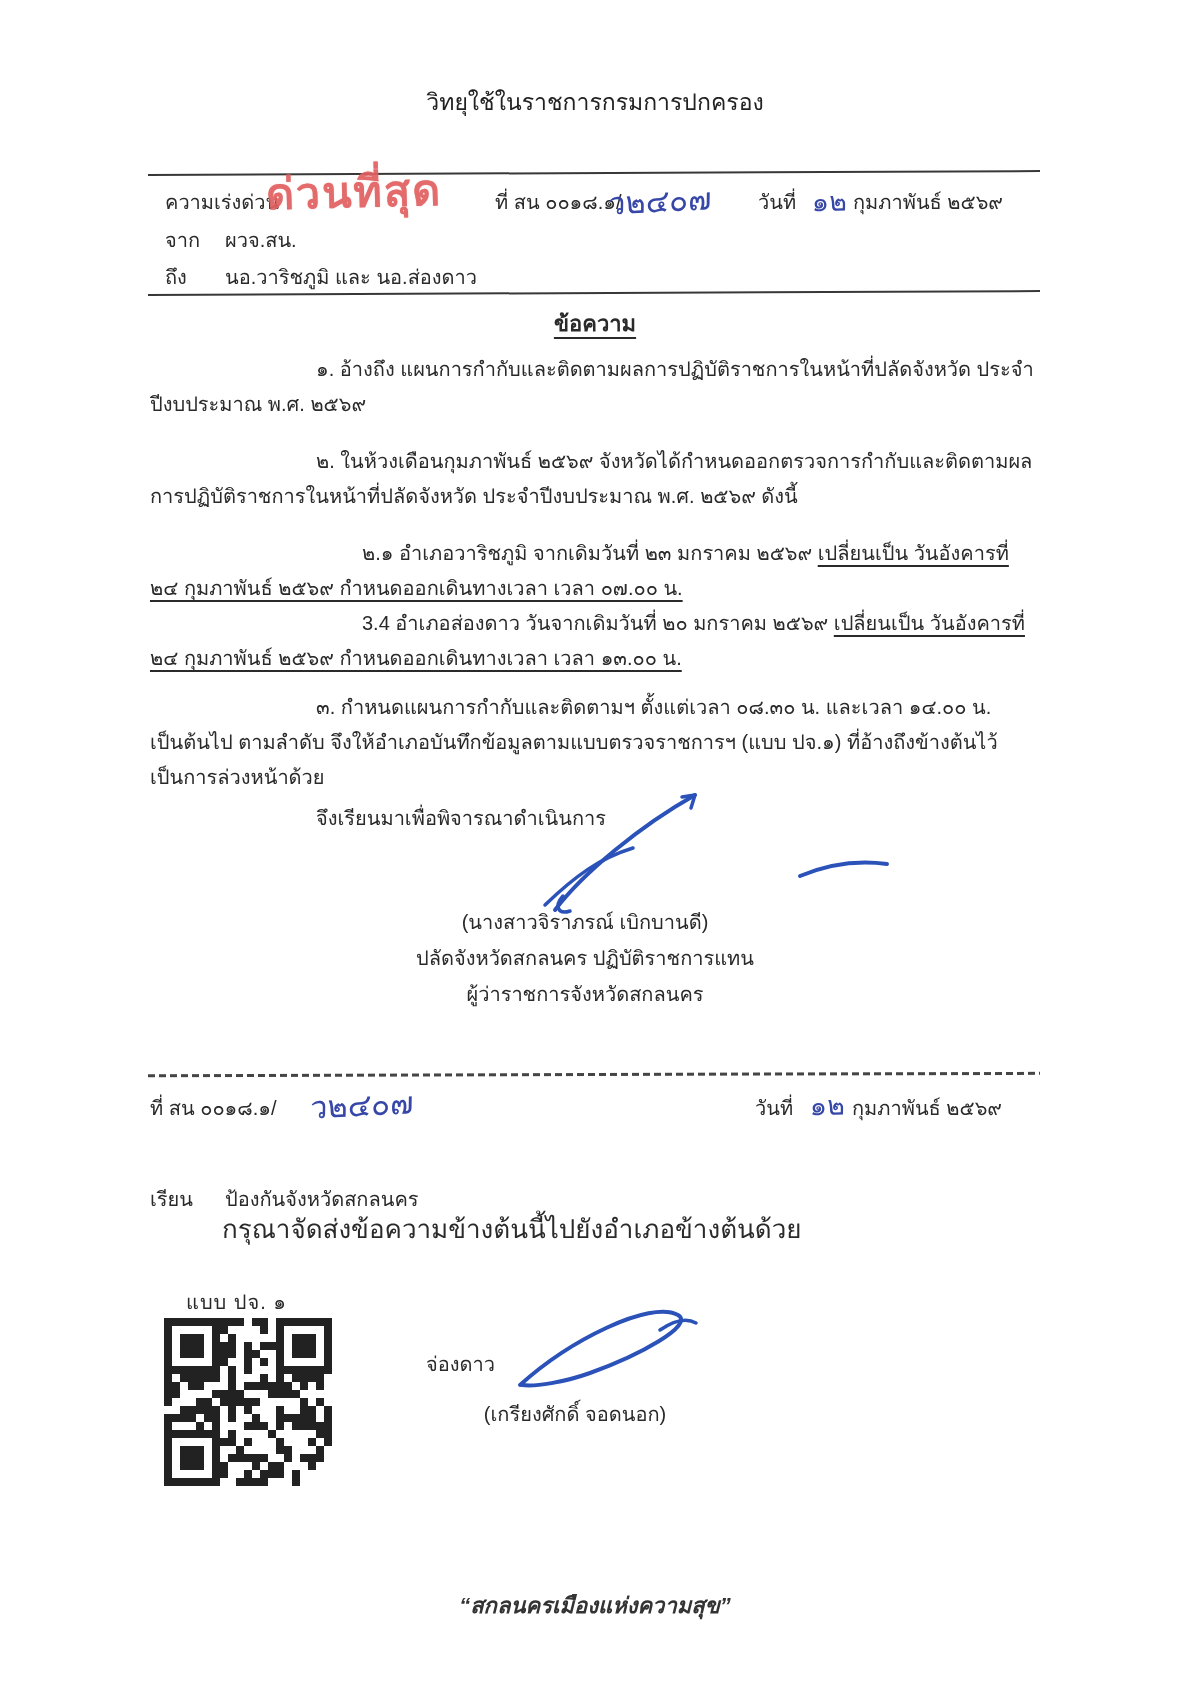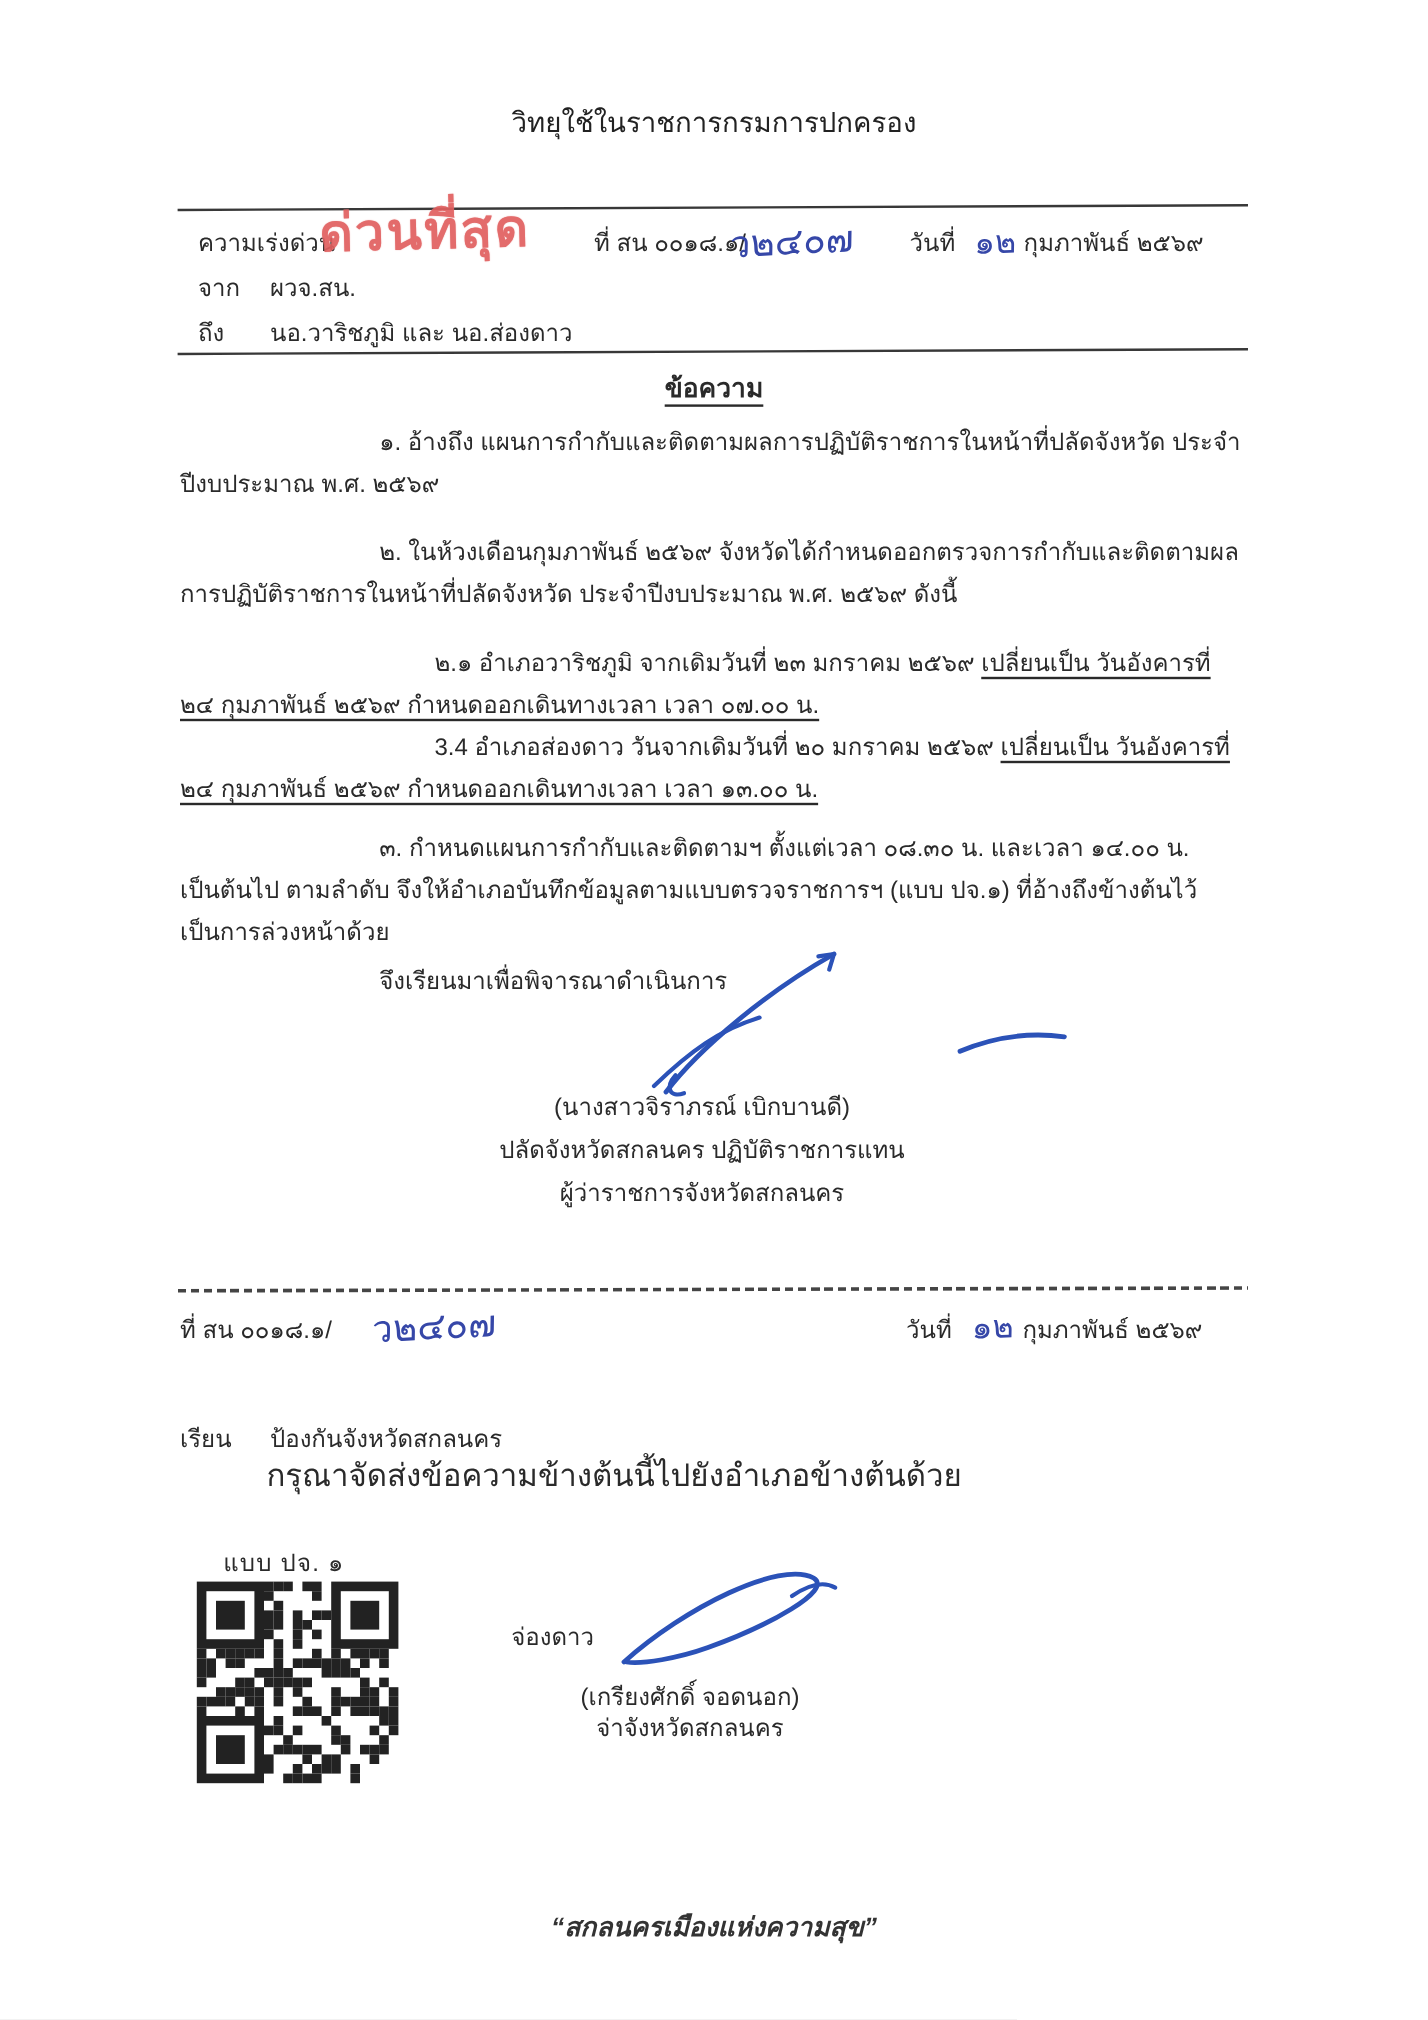--- a/index.html
+++ b/index.html
@@ -313,17 +313,16 @@
       <div style="position:absolute;left:16px;top:128px;width:24px;height:24px;background:#222"></div>
     </div>
 
   <svg class="abs sig-svg" style="top:1285px;left:500px;" width="200" height="110" viewBox="0 0 200 110">
     <path d="M20,100 C70,55 150,15 178,30 C195,40 140,70 90,88 C65,97 35,102 22,100" stroke="#2b52b8" stroke-width="4" fill="none" stroke-linecap="round"></path>
     <path d="M160,45 Q182,30 196,38" stroke="#2b52b8" stroke-width="3.5" fill="none" stroke-linecap="round"></path>
   </svg>
 
   <div class="abs rank2">จ่องดาว</div>
   <div class="abs signer2-name">(เกรียงศักดิ์  จอดนอก)</div>
-  <div class="abs signer2-title">จ่าจังหวัดสกลนคร</div>
 
   <div class="abs footer-motto">“สกลนครเมืองแห่งความสุข”</div>
 
 </div>
 
 </body></html>

